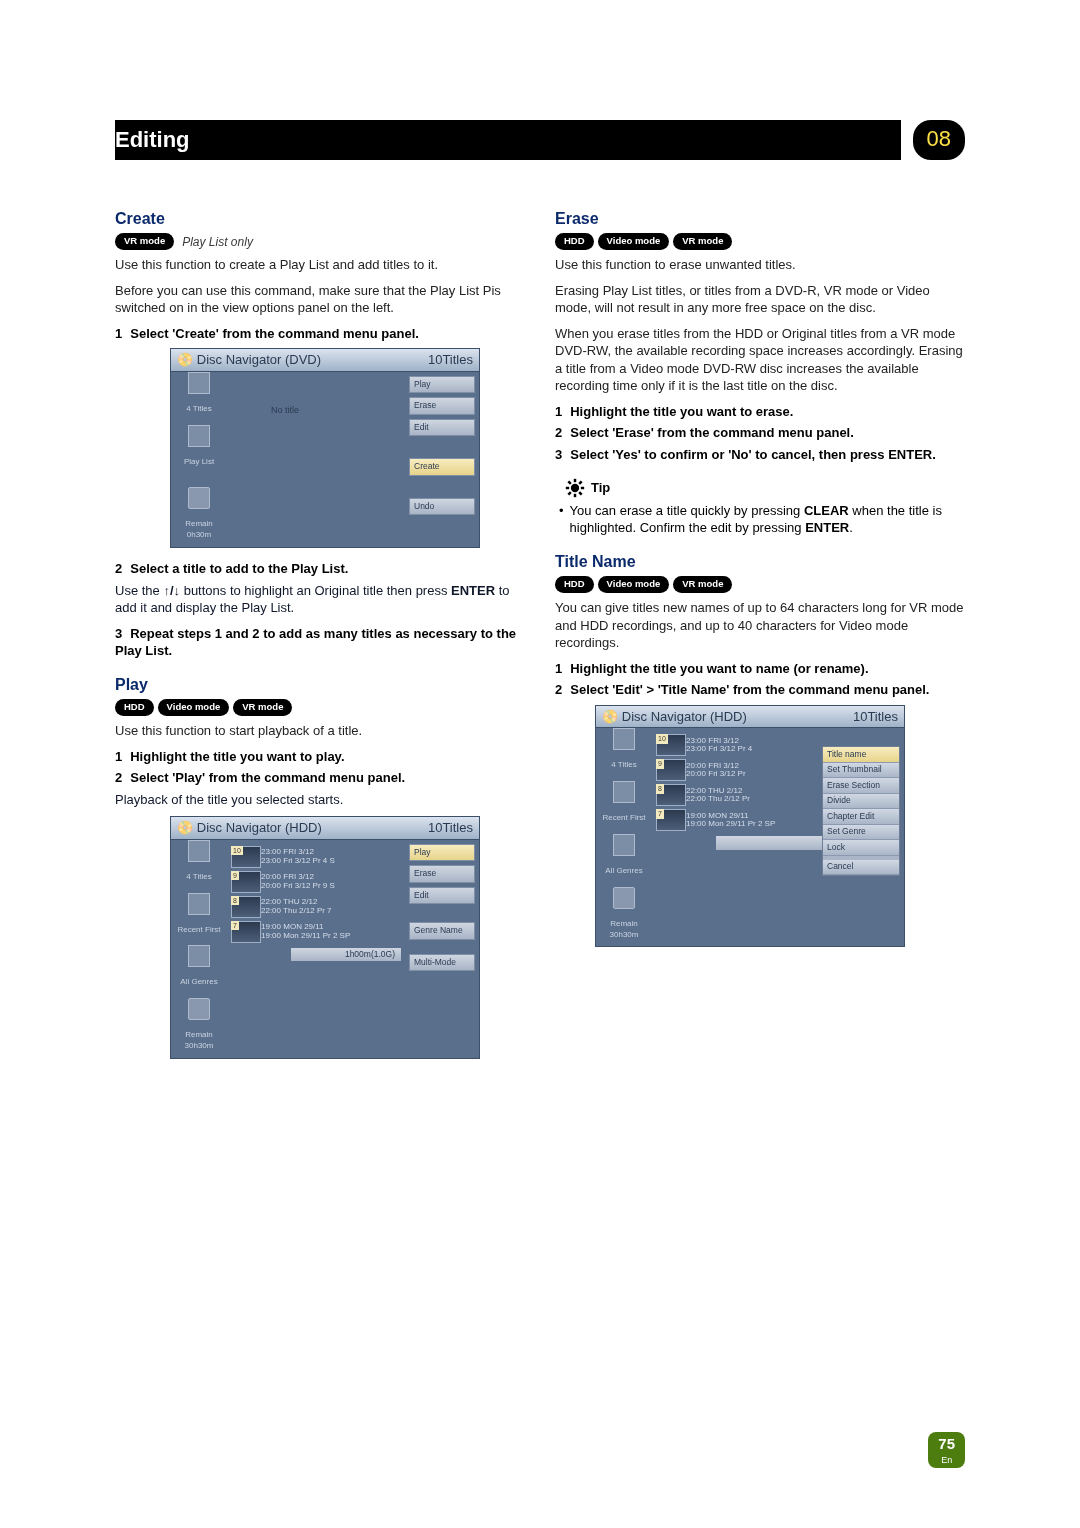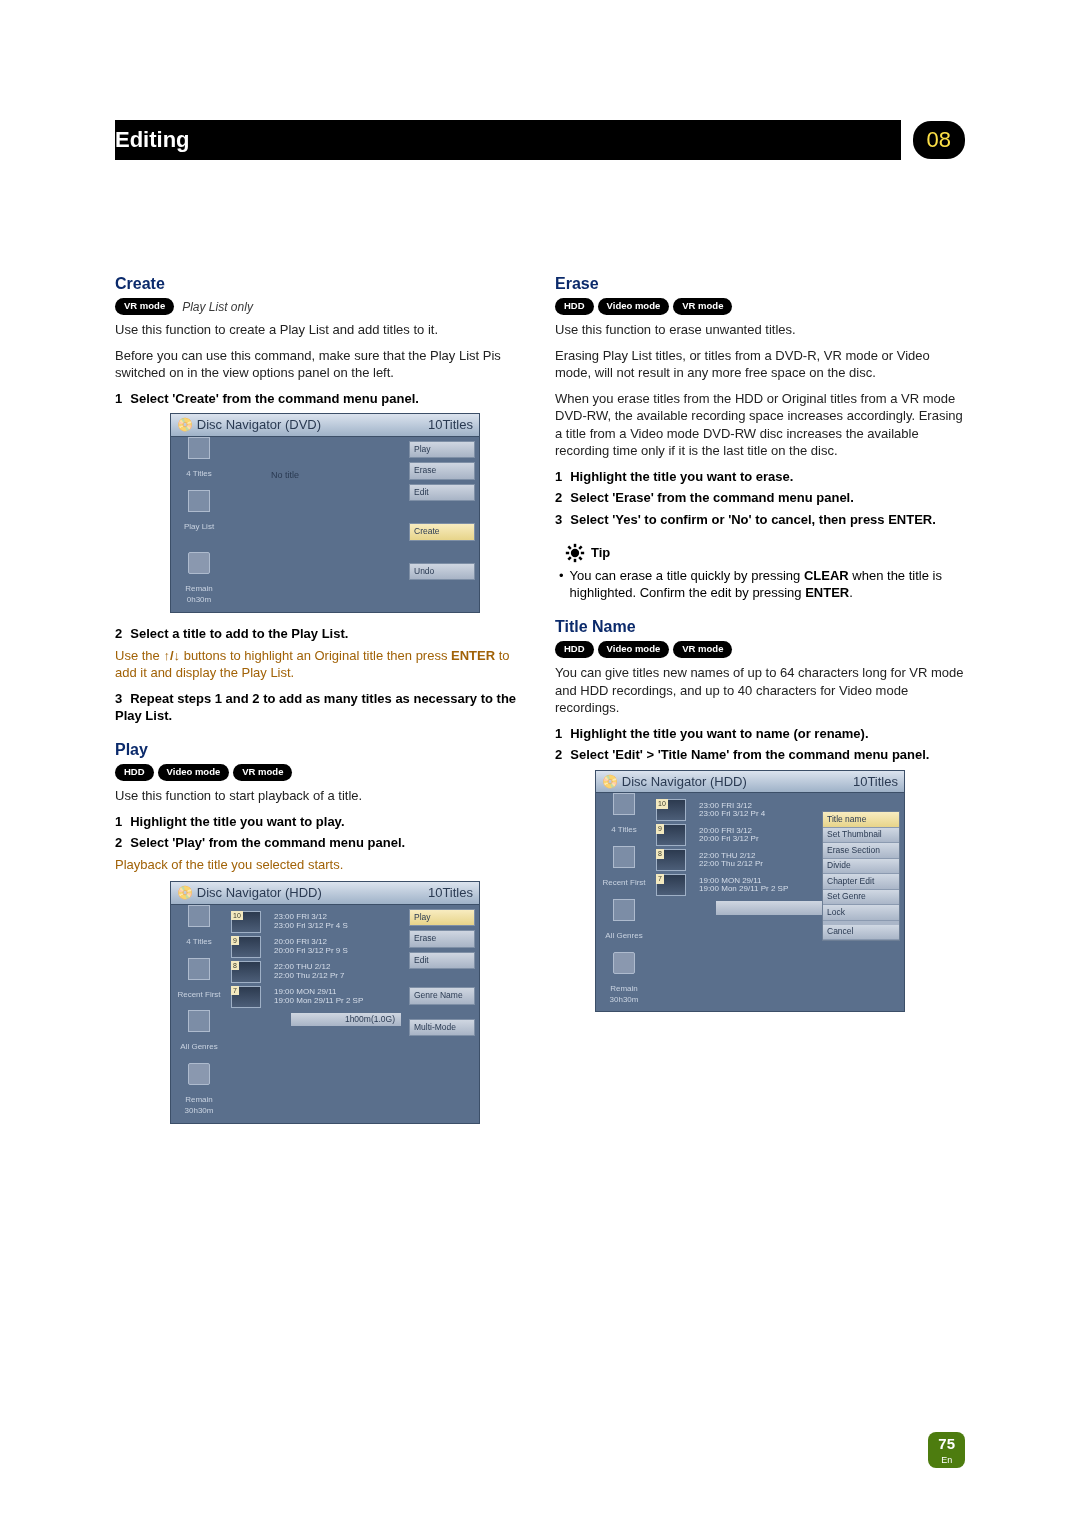--- a/index.html
+++ b/index.html
@@ -13,22 +13,21 @@
     line-height: 1.35;
   }
   .page {
     padding: 120px 115px 60px 115px;
     position: relative;
     min-height: 1528px;
   }
   .header-bar {
     display: flex;
     justify-content: space-between;
-    align-items: center;
-    margin-bottom: 99px;
+    margin-bottom: 34px;
   }
   .editing-banner {
     background: #000;
     color: #fff;
     font-weight: bold;
     font-size: 22px;
     padding: 5px 0 5px 0;
     flex: 1;
     margin-right: 12px;
   }
@@ -177,21 +176,21 @@
     border: 1px solid #7e8fa6;
     font-size: 8.5px;
     padding: 2px 4px;
   }
   .osd-btn.sel {
     background: linear-gradient(#f8ecc0,#e7d48a);
   }
   .osd-row {
     display: flex;
     align-items: center;
-    gap: 13px;
+    gap: 0;
     margin-bottom: 3px;
   }
   .thumb {
     width: 30px;
     height: 22px;
     background: linear-gradient(#2c3a4f,#4c5e78);
     border: 1px solid #9fb0c6;
     position: relative;
   }
   .thumb .tn {
@@ -256,21 +255,21 @@
   .page-num-pill .lang {
     font-size: 9px;
   }
   .no-title {
     color: #2a3a52;
     font-size: 9px;
     margin: 26px 0 0 40px;
   }
   .sub {
     font-size: 13px;
-    color: #a16207;
+    color: #0f172a;
     margin-bottom: 8px;
   }
 </style>
 </head>
 <body>
 
 <div class="page">
 
   <div class="header-bar">
     <div class="editing-banner">Editing</div>

